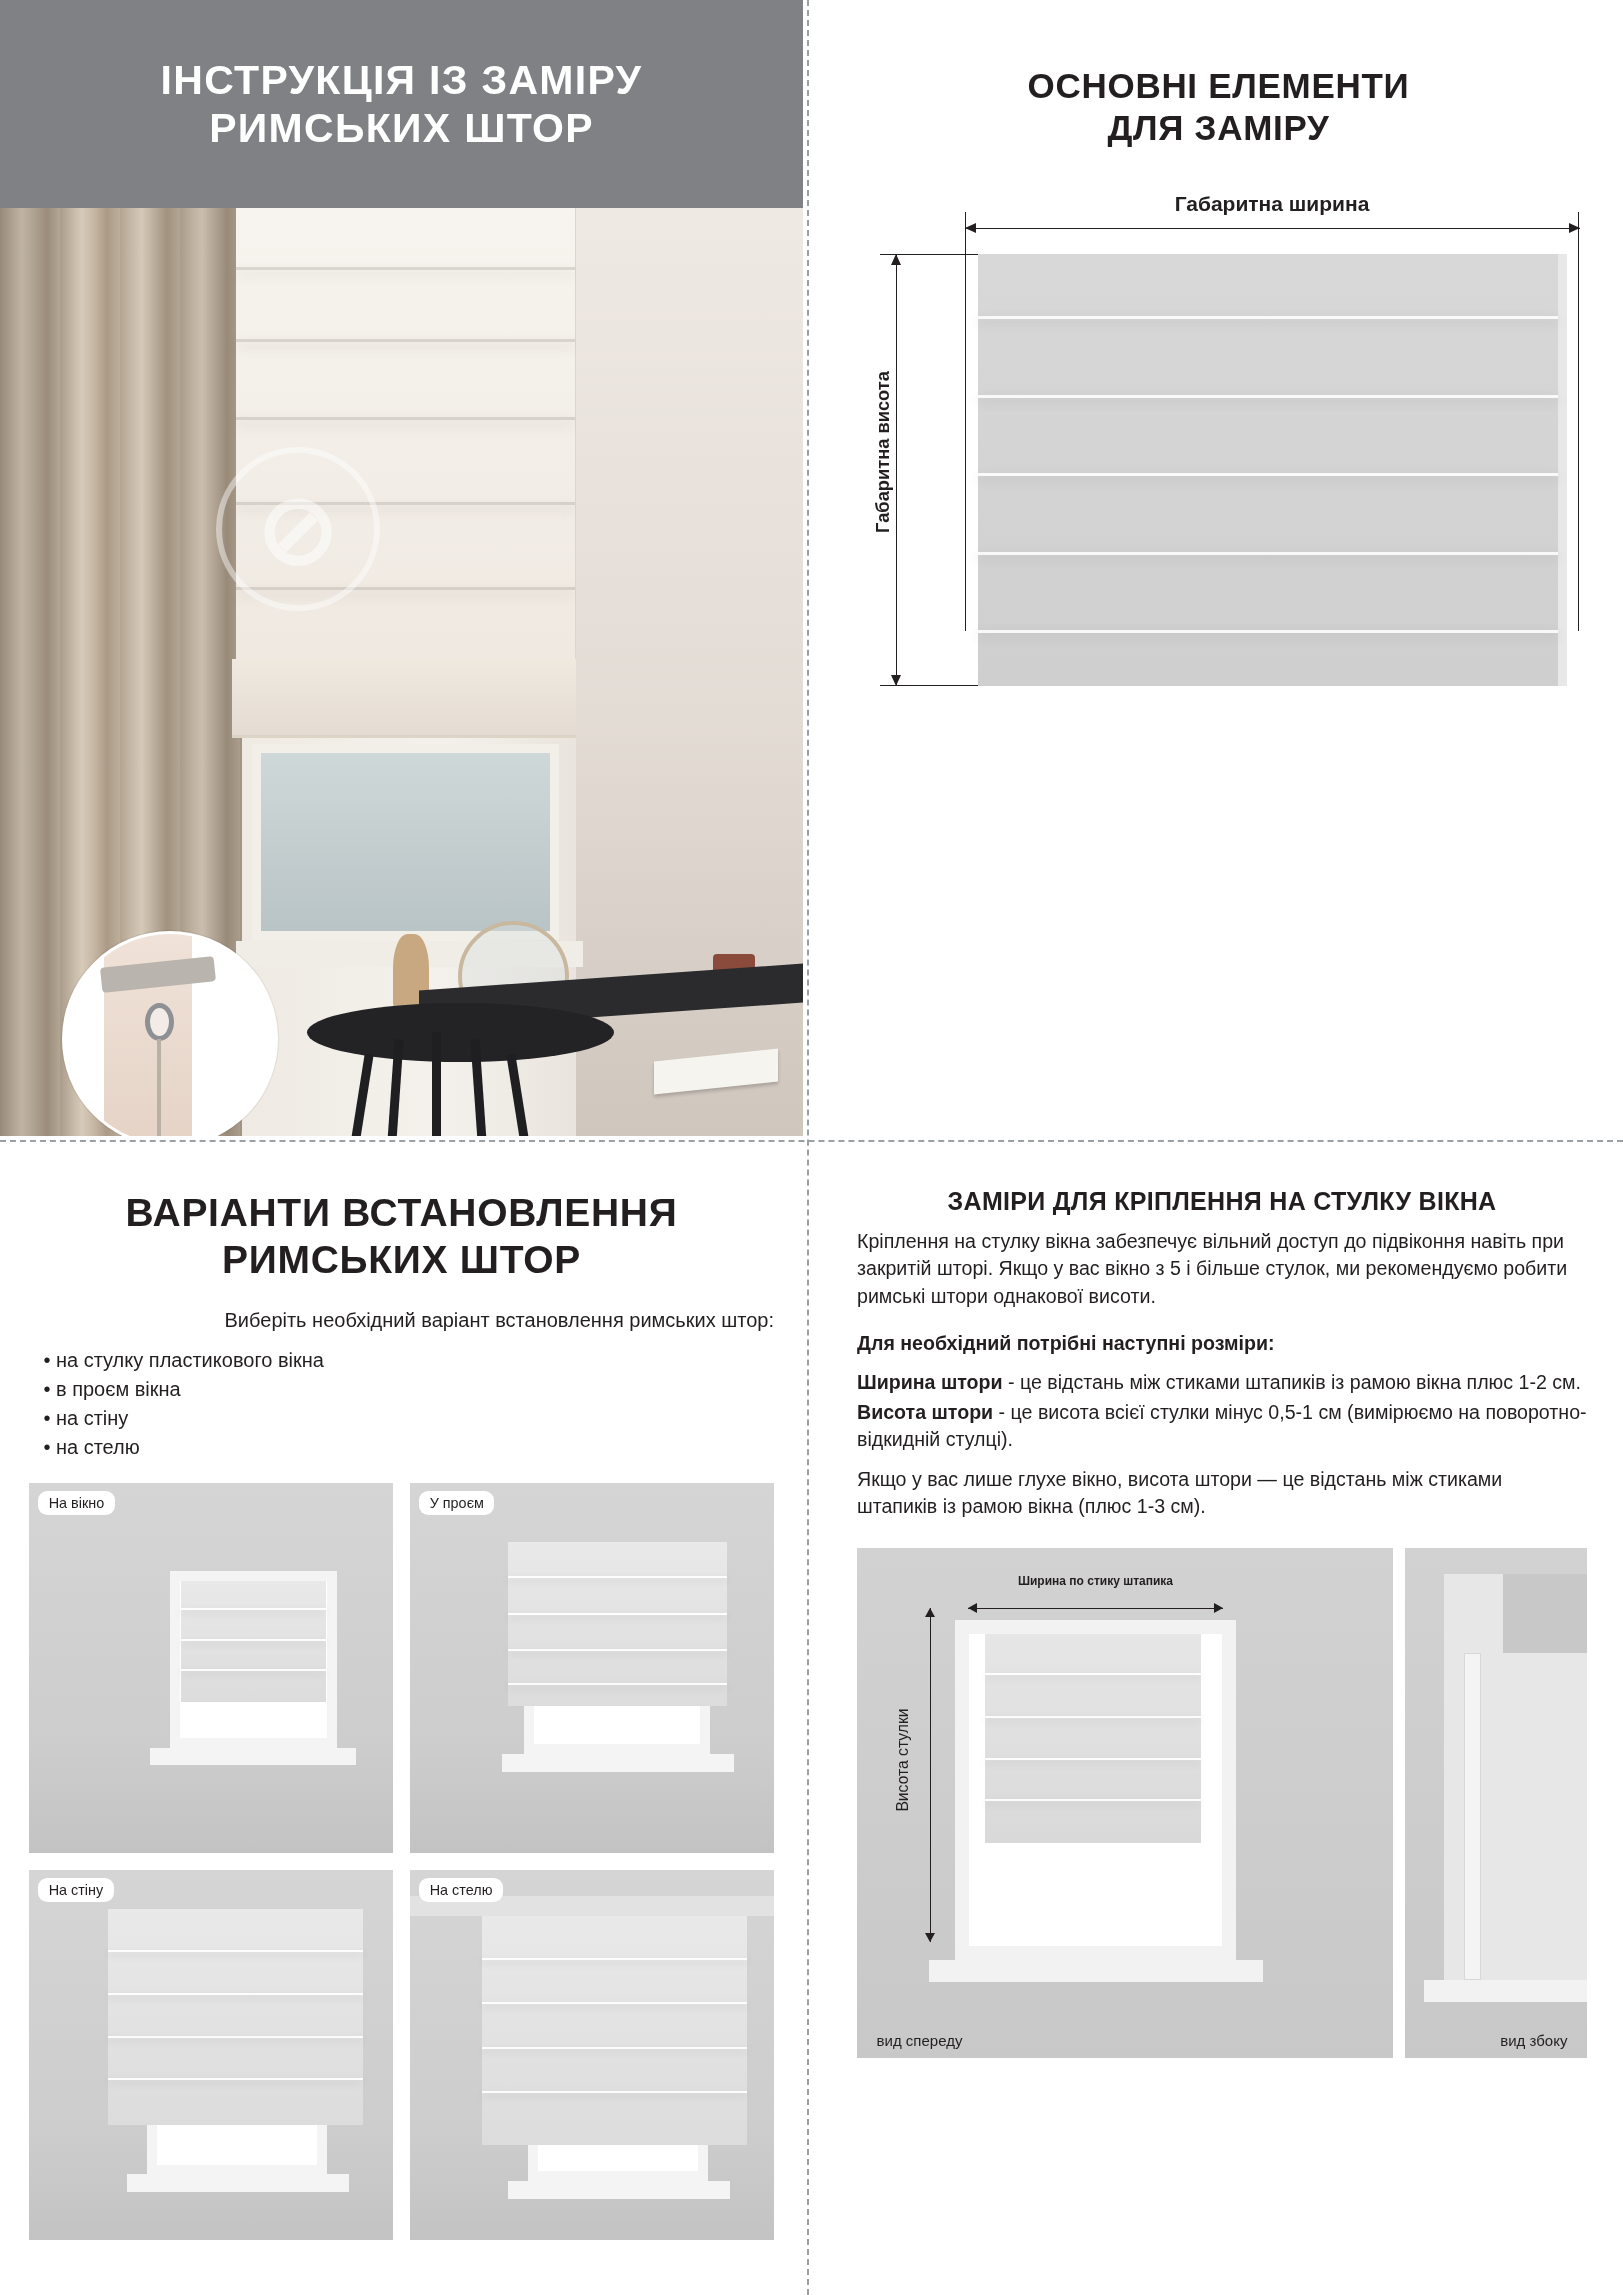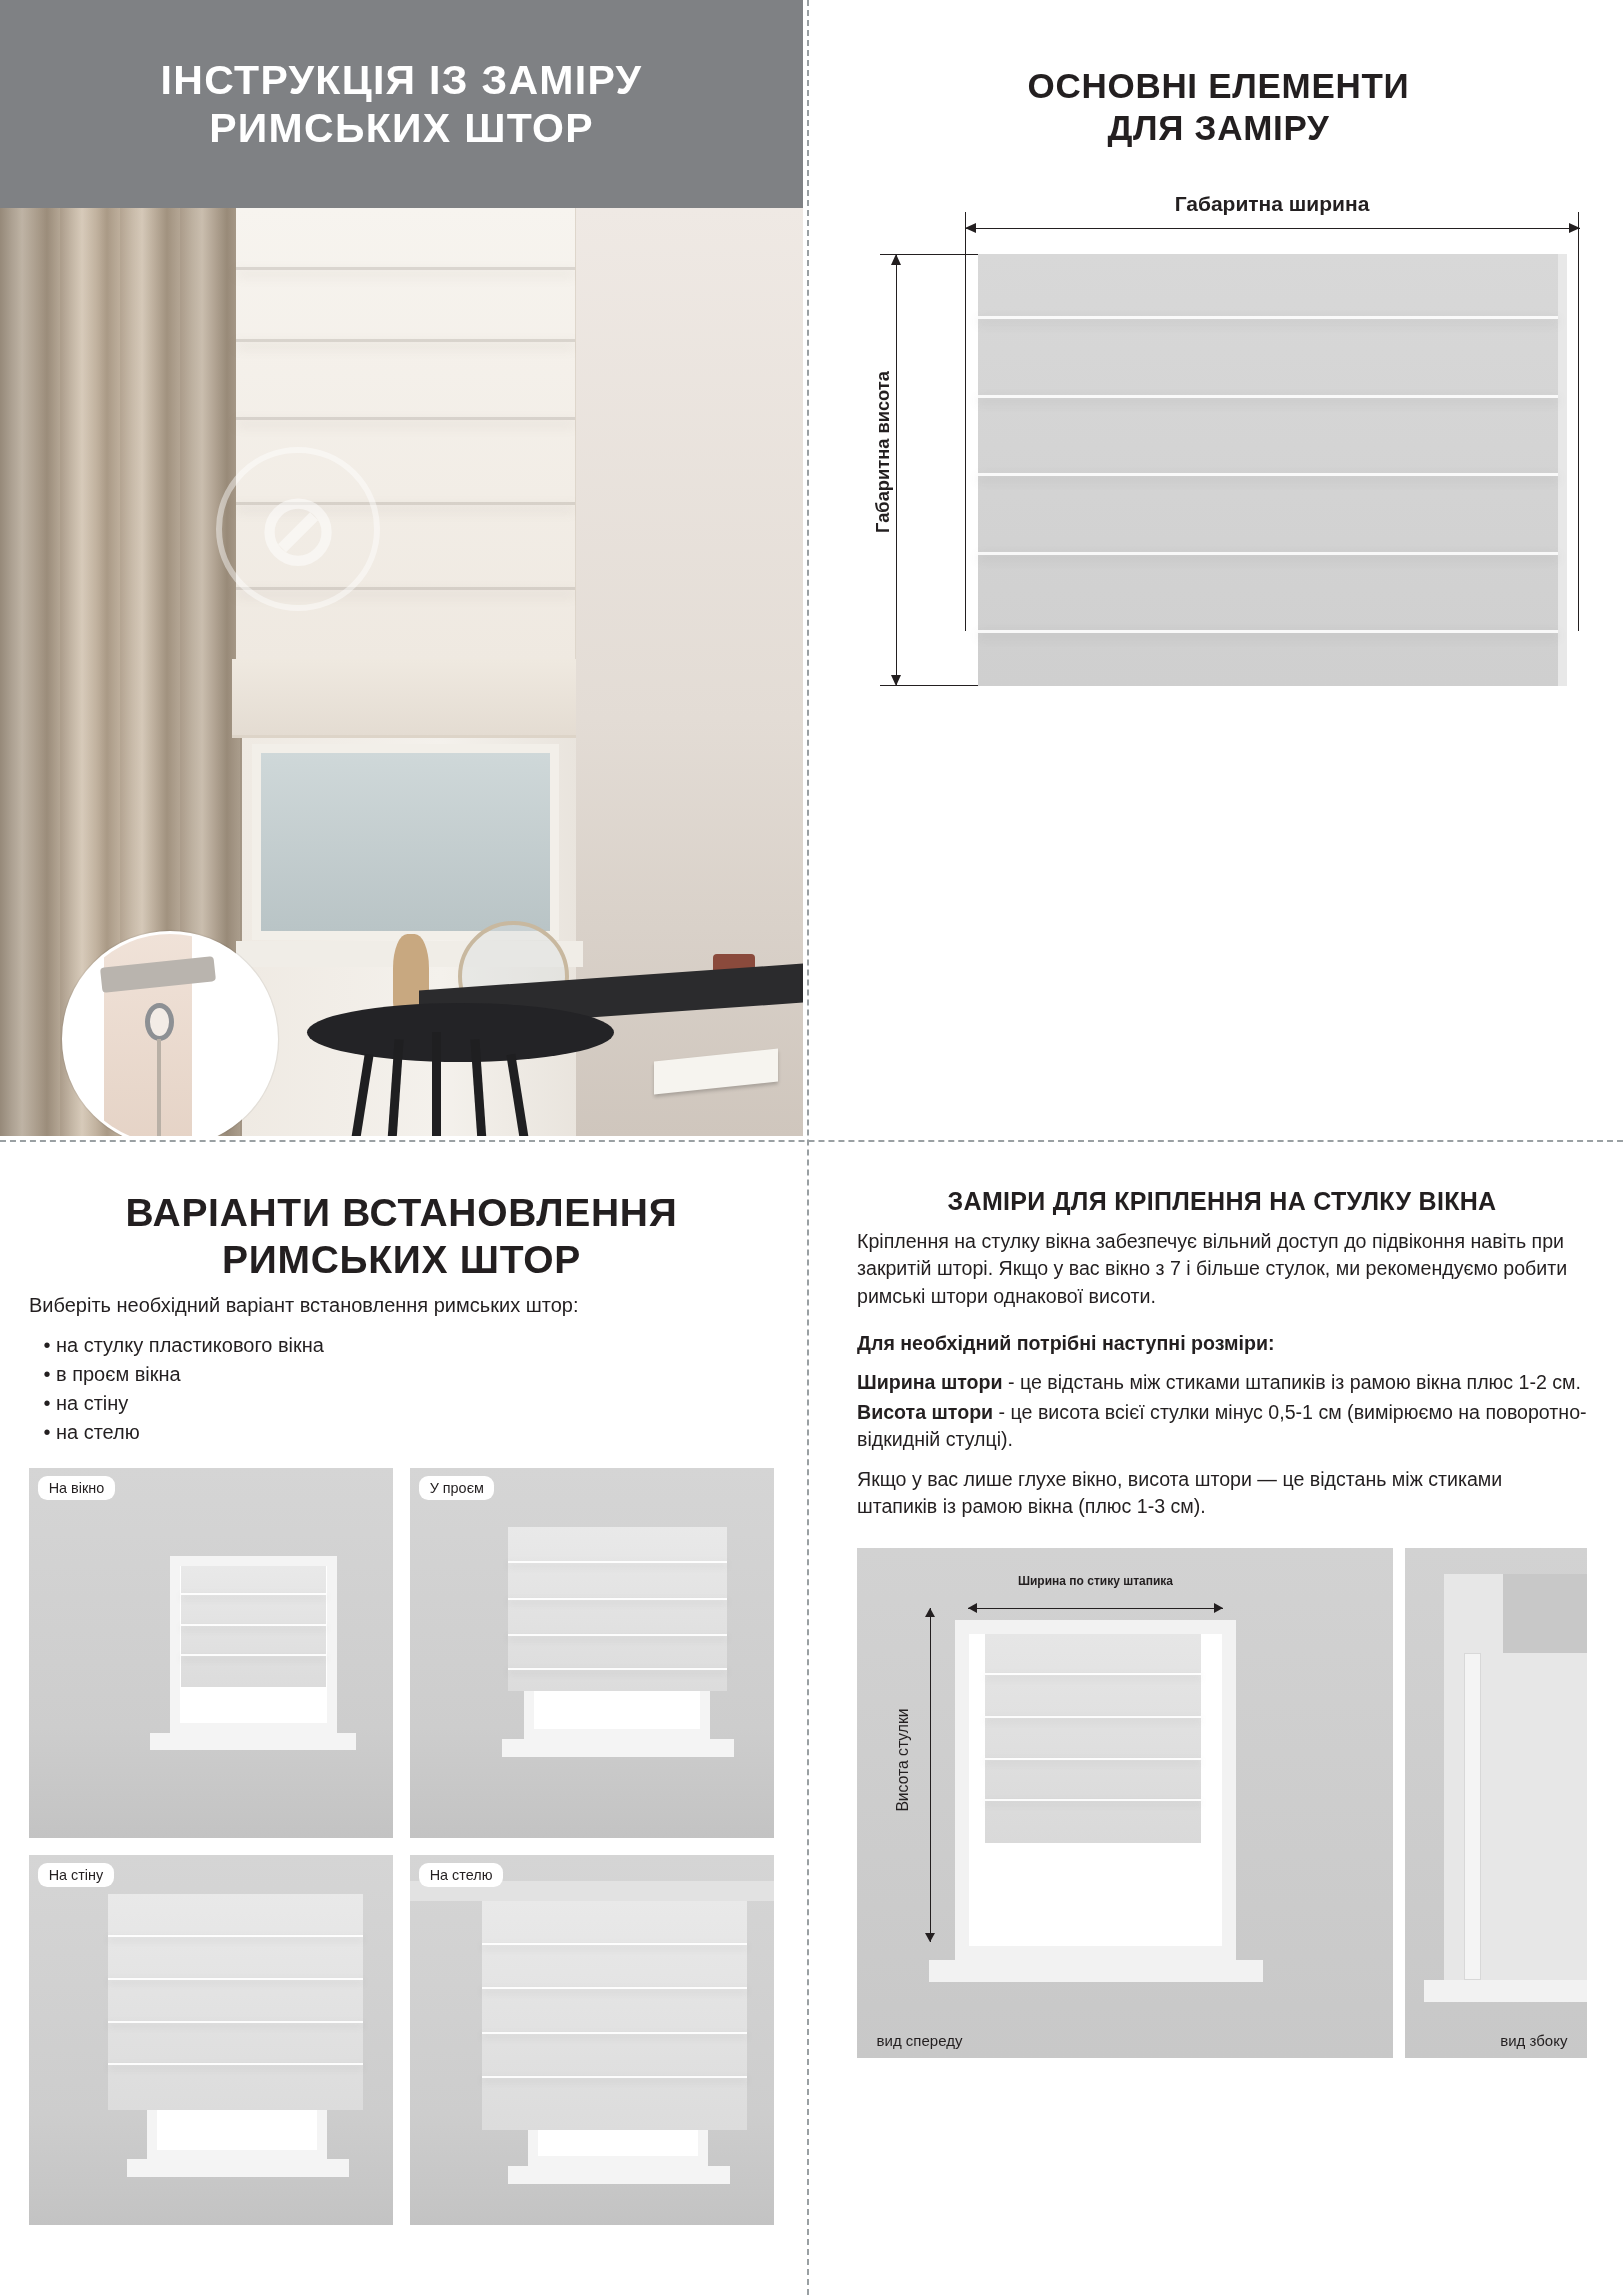--- a/index.html
+++ b/index.html
@@ -216,21 +216,21 @@
   }
   .blind-sample .bs-fold {
     position: absolute; left: 0; width: 100%; height: 3.3px;
     background: rgba(255,255,255,.85);
     box-shadow: 0 3.9px 9.2px rgba(120,120,120,.25);
   }
 
   
   .q3 { position: absolute; left: 0; top: 1151px; width: 803px; height: 1144px; padding: 39px 29px 15px 29px; }
   .q3-title { text-align: center; font-size: 39px; font-weight: bold; line-height: 1.2; letter-spacing: 0.7px; }
-  .q3-sub { text-align: left; font-size: 20px; margin-top: 10px; }
+  .q3-sub { text-align: right; font-size: 20px; margin-top: 25px; }
   .q3-list { margin: 14.4px 0 0 14.4px; font-size: 20px; line-height: 1.45; list-style: none; }
   .q3-list li::before { content: "• "; }
   .tiles { display: grid; grid-template-columns: 1fr 1fr; gap: 17px; margin-top: 21px; }
   .tile {
     position: relative; height: 370px;
     background: linear-gradient(180deg,#d5d5d5 0%, #cdcdcd 70%, #c3c3c3 100%);
     overflow: hidden;
   }
   .tile-label {
     position: absolute; left: 9.2px; top: 7.9px;
@@ -473,21 +473,21 @@
             <i style="top:175px"></i>
         </div>
         <div class="t-sill" style="left:98px;top:311px;width:222px;height:18.3px;"></div>
       </div>
 
     </div>
   </section>
 
   <section class="q4">
     <h3 class="q4-title">ЗАМІРИ ДЛЯ КРІПЛЕННЯ НА СТУЛКУ ВІКНА</h3>
-    <p class="q4-p">Кріплення на стулку вікна забезпечує вільний доступ до підвіконня навіть при закритій шторі. Якщо у вас вікно з 7 і більше стулок, ми рекомендуємо робити римські штори однакової висоти.</p>
+    <p class="q4-p">Кріплення на стулку вікна забезпечує вільний доступ до підвіконня навіть при закритій шторі. Якщо у вас вікно з 5 і більше стулок, ми рекомендуємо робити римські штори однакової висоти.</p>
     <p class="q4-p bold">Для необхідний потрібні наступні розміри:</p>
     <p class="q4-p">
       <b>Ширина штори</b><span> - це відстань між стиками штапиків із рамою вікна плюс 1-2 см.</span>
     </p>
     <p class="q4-p" style="margin-top:2.6px">
       <b>Висота штори</b><span> - це висота всієї стулки мінус 0,5-1 см (вимірюємо на поворотно-відкидній стулці).</span>
     </p>
     <p class="q4-p">Якщо у вас лише глухе вікно, висота штори — це відстань між стиками штапиків із рамою вікна (плюс 1-3 см).</p>
 
     <div class="q4-diagram">

